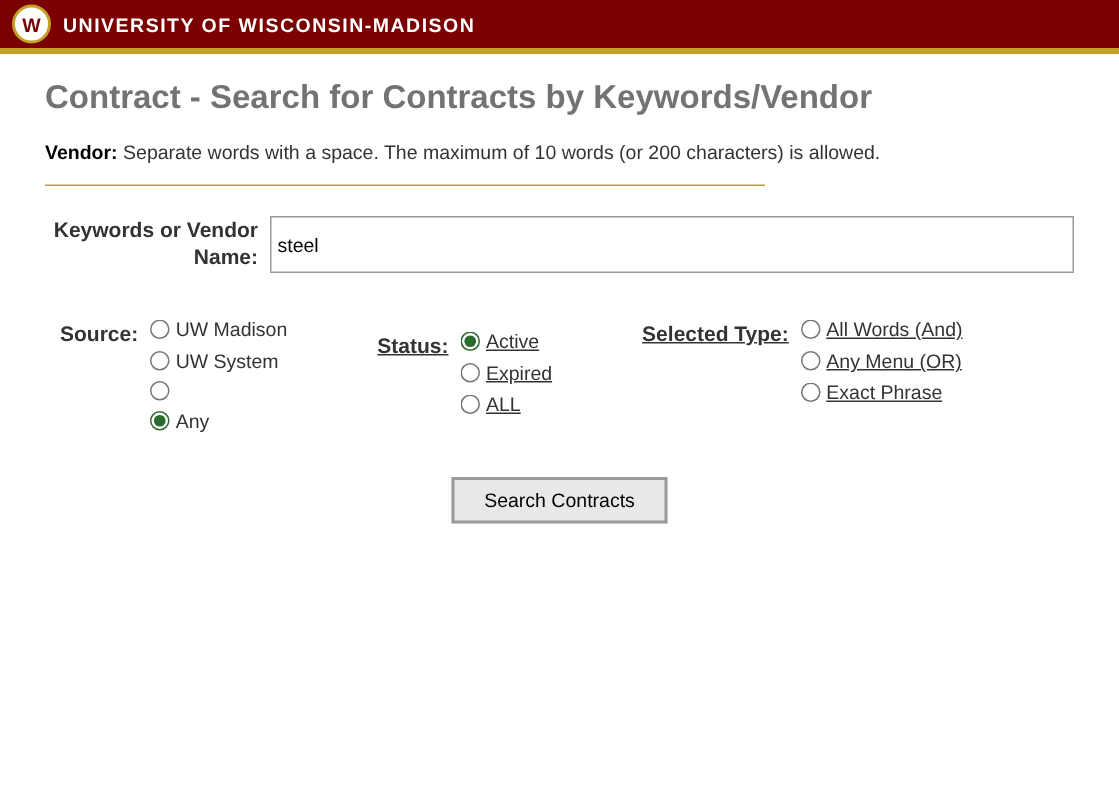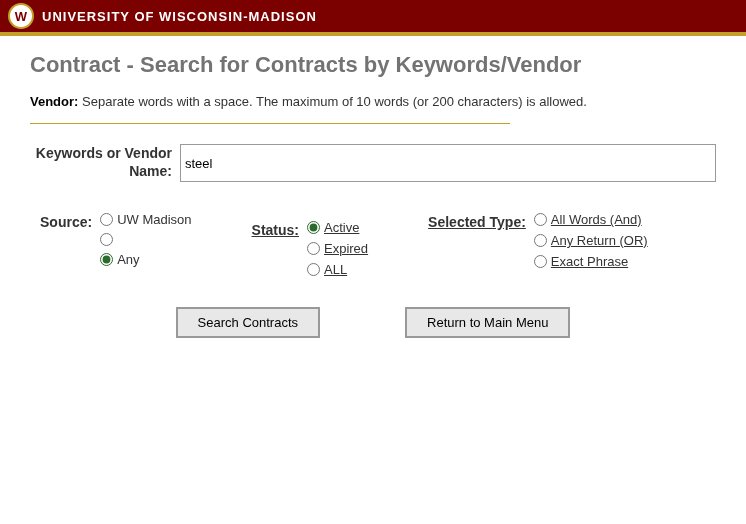--- a/index.html
+++ b/index.html
@@ -190,20 +190,24 @@
   <div class="columns-area">
 
     <div class="col-section">
       <div class="col-header">Source:</div>
       <div class="radio-group">
         <div class="radio-item">
           <input type="radio" name="source" id="src-uwmadison" style="">
           <label for="src-uwmadison">UW Madison</label>
         </div>
         <div class="radio-item">
+          <input type="radio" name="source" id="src-uwsystem" style="">
+          <label for="src-uwsystem">UW System</label>
+        </div>
+        <div class="radio-item">
           <input type="radio" name="source" id="src-state" style="">
         </div>
         <div class="radio-item">
           <input type="radio" name="source" id="src-any" checked="" style="">
           <label for="src-any">Any</label>
         </div>
       </div>
     </div>
 
     <div class="col-section" style="margin-left: 60px; margin-top: 8px;">
@@ -226,29 +230,28 @@
 
     <div class="col-section" style="margin-left: 60px;">
       <div class="col-header">Selected Type:</div>
       <div class="radio-group">
         <div class="radio-item">
           <input type="radio" name="seltype" id="ty-allwords" style="">
           <label for="ty-allwords">All Words (And)</label>
         </div>
         <div class="radio-item">
           <input type="radio" name="seltype" id="ty-anywords" style="">
-          <label for="ty-anywords">Any Return (OR)</label>
+          <label for="ty-anywords">Any Menu (OR)</label>
         </div>
         <div class="radio-item">
           <input type="radio" name="seltype" id="ty-exact" style="">
           <label for="ty-exact">Exact Phrase</label>
         </div>
       </div>
     </div>
 
   </div>
 
   <div class="buttons-row">
     <button class="btn">Search Contracts</button>
-    <button class="btn">Return to Main Menu</button>
   </div>
 
 </div>
 
 </body></html>

